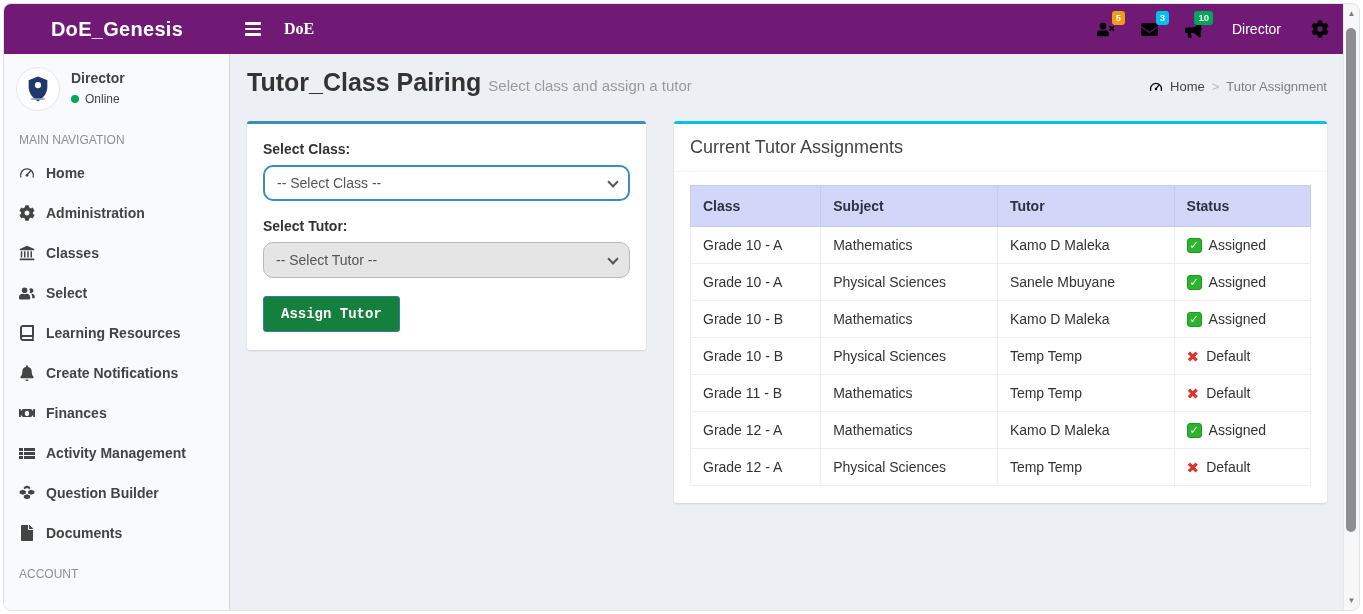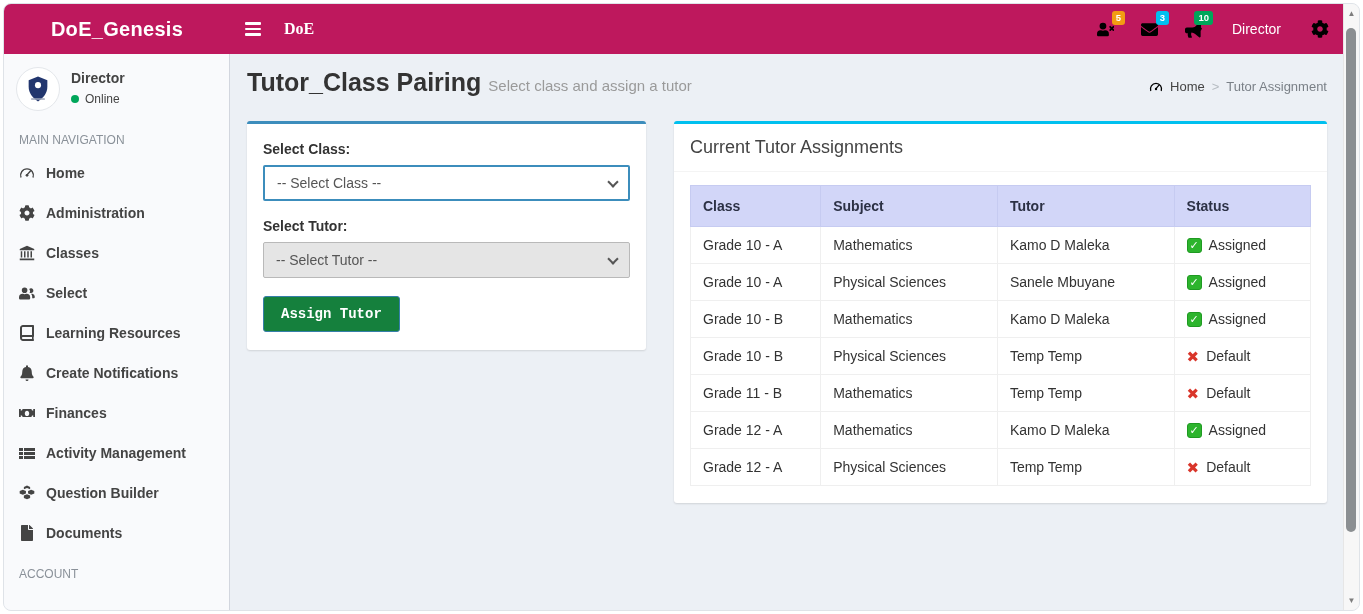--- a/index.html
+++ b/index.html
@@ -7,21 +7,21 @@
   .frame { position:absolute; inset:3px; border:1px solid #dfe3e8; border-radius:8px; overflow:hidden; background:#ecf0f5; }
 
   
   .scrollbar { position:absolute; top:0; right:0; bottom:0; width:16px; background:#f7f7f7; border-left:1px solid #e6e6e6; z-index:60; }
   .scroll-arrow { position:absolute; left:0; width:15px; text-align:center; font-size:8px; color:#7d7d7d; }
   .scroll-arrow.up { top:5px; }
   .scroll-arrow.down { bottom:5px; }
   .scroll-thumb { position:absolute; left:2px; width:10px; top:24px; height:504px; background:#8b8f92; border-radius:6px; }
 
   
-  .navbar { position:absolute; left:0; top:0; right:16px; height:50px; background:#be185d; display:flex; align-items:stretch; z-index:40; }
+  .navbar { position:absolute; left:0; top:0; right:16px; height:50px; background:#701a75; display:flex; align-items:stretch; z-index:40; }
   .brand { width:226px; display:flex; align-items:center; justify-content:center; color:#fff; font-weight:bold; font-size:20px; letter-spacing:.3px; }
   .toggle { display:flex; align-items:center; gap:23px; padding:0 15px; cursor:pointer; }
   .burger { display:flex; flex-direction:column; gap:3px; }
   .burger span { display:block; width:16px; height:2.5px; background:#fff; border-radius:1px; }
   .toggle-label { color:#fff; font-family:"Liberation Serif","DejaVu Serif",serif; font-weight:bold; font-size:16px; }
   .nav-right { margin-left:auto; display:flex; align-items:stretch; }
   .nav-icon-btn { position:relative; width:44px; display:flex; align-items:center; justify-content:center; cursor:pointer; }
   .nav-icon-btn svg { width:17px; height:17px; fill:#fff; }
   .nav-badge { position:absolute; top:7px; right:3px; color:#fff; font-size:9.5px; font-weight:bold; line-height:1; padding:2px 4px; border-radius:3px; }
   .nav-user { display:flex; align-items:center; padding:0 16px; color:#fff; font-size:14px; cursor:pointer; }
@@ -54,21 +54,21 @@
 
   .boxes { display:flex; gap:28px; align-items:flex-start; }
   .box { background:#fff; border-radius:3px; box-shadow:0 1px 2px rgba(0,0,0,.12); }
   .box-primary { border-top:3px solid #3c8dbc; width:399px; }
   .box-info { border-top:3px solid #00c0ef; flex:1; }
   .box-primary .box-body { padding:17px 16px 18px 16px; }
 
   .field-label { display:block; font-size:14px; font-weight:bold; color:#333; margin-bottom:8px; }
   .select-wrap { position:relative; margin-bottom:17px; }
   .select-wrap select { width:100%; height:36px; font-size:14px; color:#555; padding:0 30px 0 12px;
-    -webkit-appearance:none; appearance:none; border-radius:2px; background:#fff;
+    -webkit-appearance:none; appearance:none; border-radius:10px; background:#fff;
     font-family:"Liberation Sans","DejaVu Sans",sans-serif; }
   select.sel-class { border:2px solid #3c8dbc; }
   select.sel-tutor { border:1px solid #b9b9b9; background:#e5e5e5; color:#555; }
   .chevron { position:absolute; right:13px; top:13px; width:8px; height:8px; border-right:2px solid #555; border-bottom:2px solid #555; transform:rotate(45deg); pointer-events:none; }
   .btn-assign { display:inline-block; background:#15803d; border:1px solid #367fa9; color:#fff; font-size:14px; font-weight:bold; padding:9px 17px; border-radius:3px; cursor:pointer; margin-top:1px; font-family:Liberation Mono, monospace; }
 
   .box-info .box-header { padding:13px 16px; font-size:18px; color:#444; border-bottom:1px solid #f4f4f4; }
   .box-info .box-body { padding:13px 16px 17px 16px; }
   table.assign { width:100%; border-collapse:collapse; font-size:14px; color:#333; table-layout:fixed; }
   table.assign th { background:#d2d6f8; color:#2c3145; font-weight:bold; text-align:left; padding:12px 12px; border:1px solid #c6cbf1; font-size:14px; }

